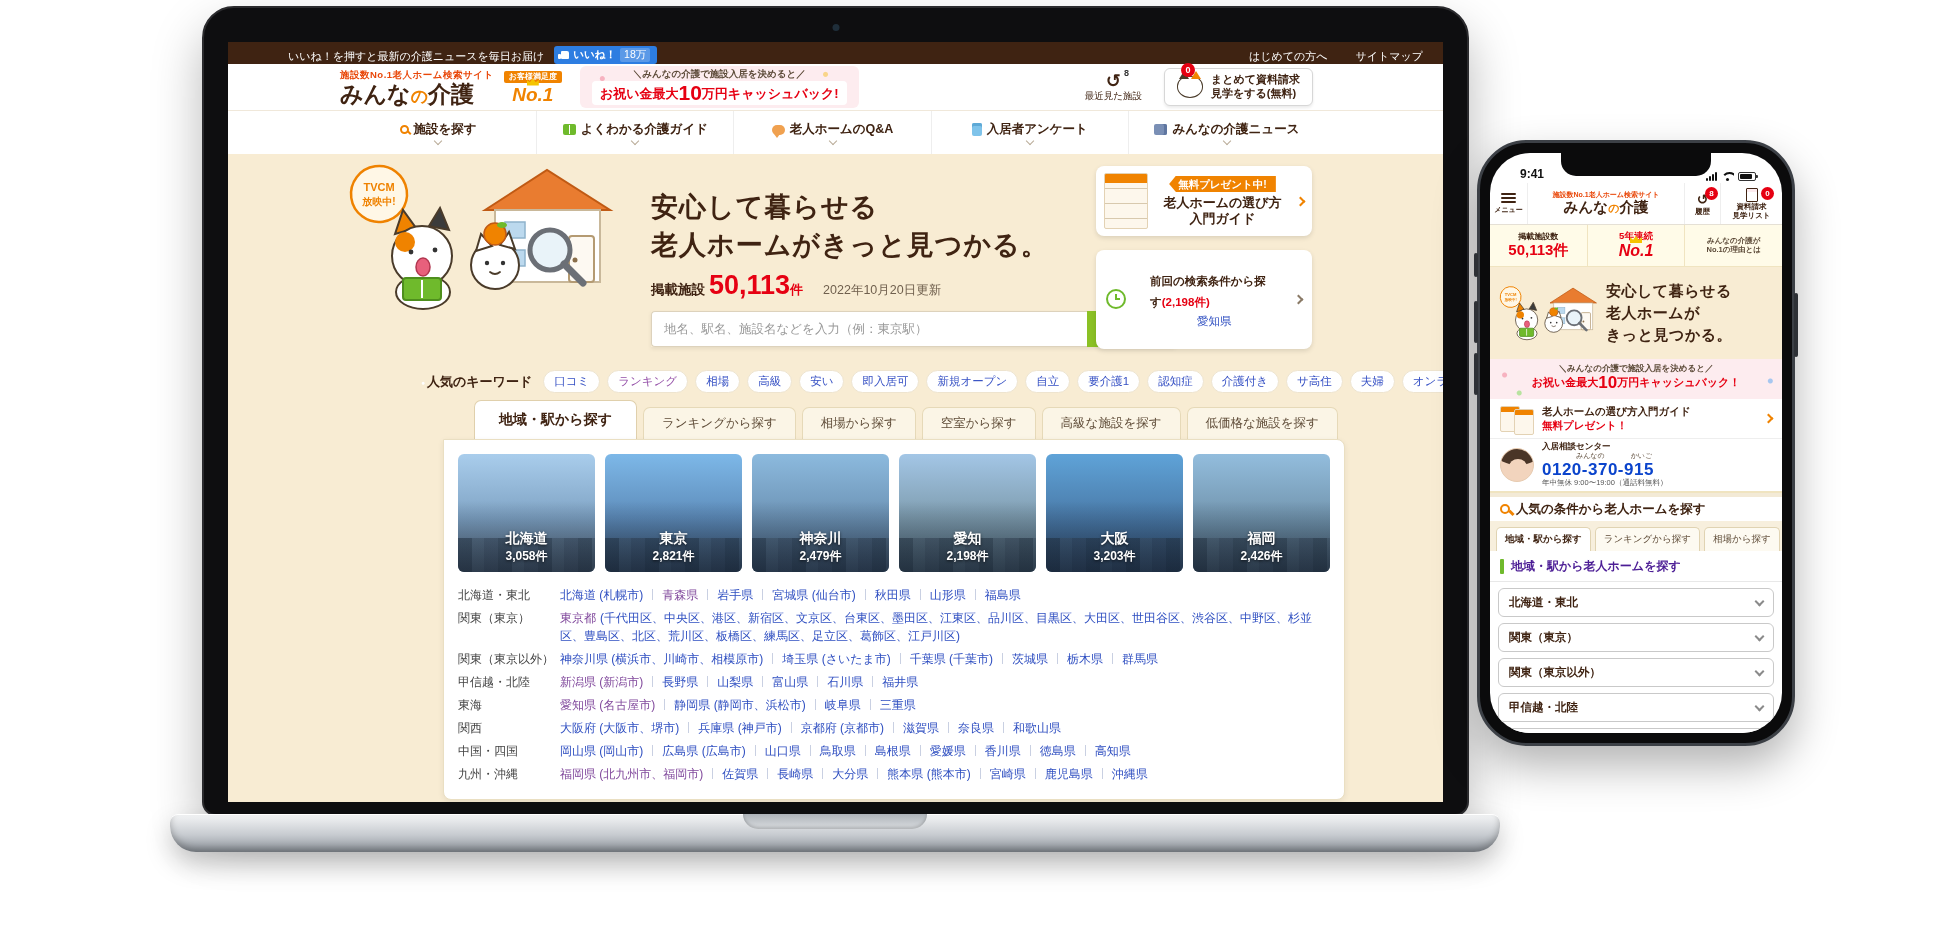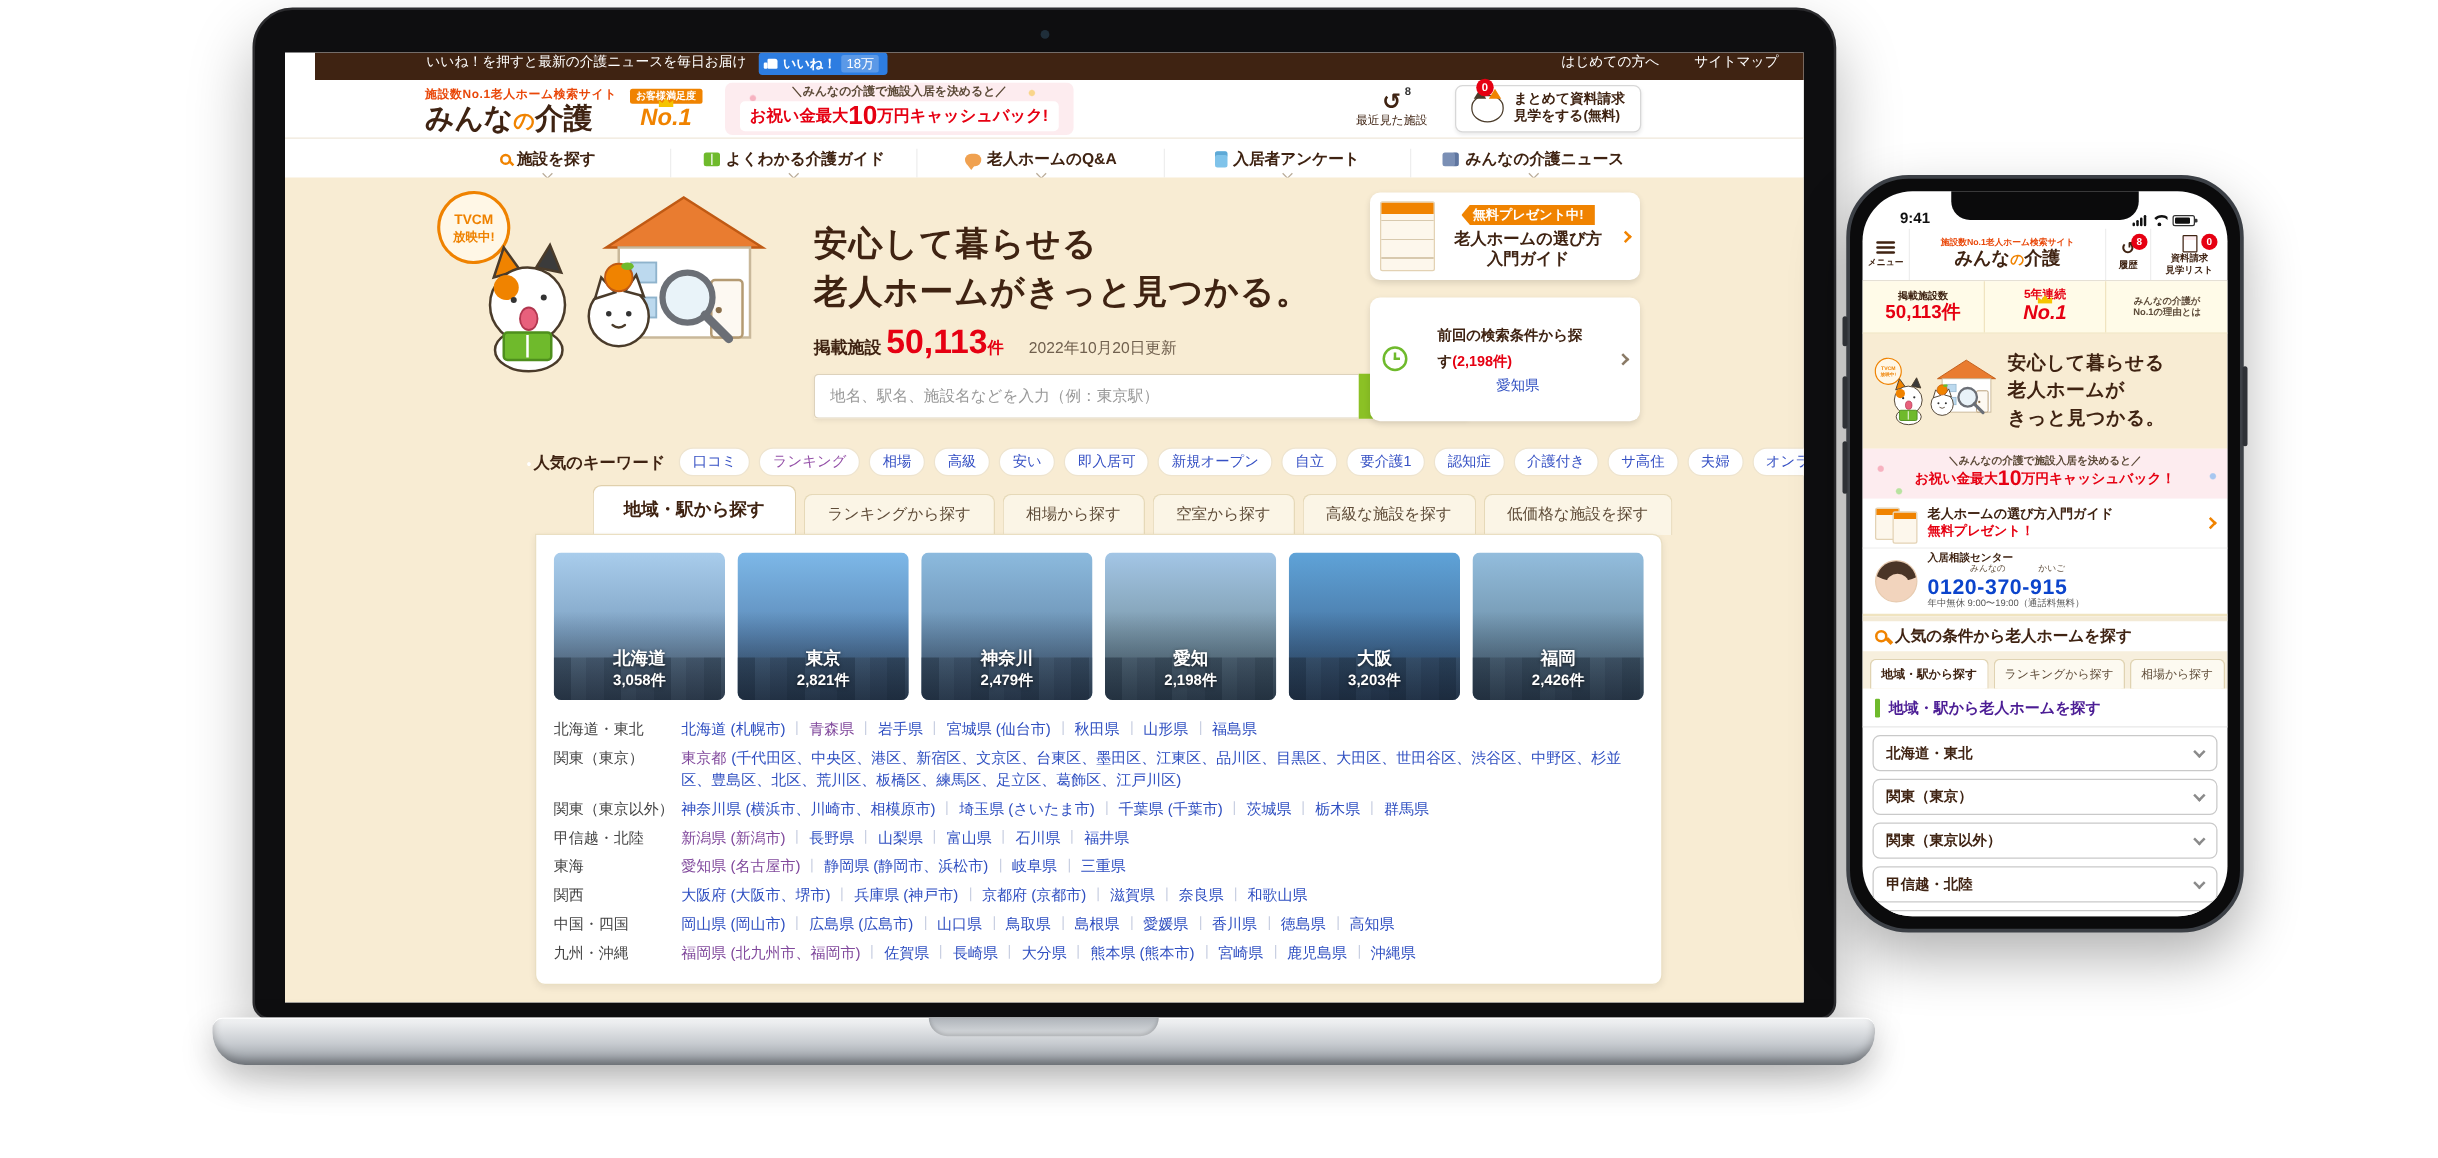--- a/index.html
+++ b/index.html
@@ -17,22 +17,22 @@
     background:#fff; overflow:hidden; }
   .laptop-base { position:absolute; left:170px; top:814px; width:1330px; height:38px;
     background:linear-gradient(#f5f6f7,#c7cbd0 55%,#8e949b);
     border-radius:8px 8px 26px 26px;
     box-shadow:inset 0 1px 0 #fff, inset 0 -4px 7px rgba(0,0,0,.25), 0 12px 26px rgba(0,0,0,.22); }
   .laptop-notch { position:absolute; left:50%; top:0; transform:translateX(-50%);
     width:184px; height:15px; background:linear-gradient(#aeb3b9,#dadde0);
     border-radius:0 0 16px 16px; box-shadow:inset 0 -2px 3px rgba(0,0,0,.18); }
 
   
-  .d-topbar { height:22px; background:#3f2312; color:#fff; display:flex; align-items:flex-start;
-    font-size:11px; padding:0 20px 0 89px;margin-left:24px; }
+  .d-topbar { height:22px; background:#3f2312; color:#fff; display:flex; align-items:flex-end;
+    font-size:11px; padding:0 20px 0 60px; }
   .d-topbar-msg { margin-right:10px; }
   .like-btn { display:flex; align-items:center; gap:4px; background:#2d7de1; color:#fff;
     border-radius:3px; padding:2px 7px; font-size:10.5px; font-weight:bold; }
   .thumb-ico { position:relative; width:8px; height:8px; background:#fff; border-radius:1px 2px 1px 1px; }
   .thumb-ico::before { content:""; position:absolute; left:-3px; bottom:0; width:3px; height:5px; background:#fff; border-radius:1px; }
   .like-count { background:rgba(255,255,255,.22); border-radius:2px; padding:0 4px; font-weight:normal; }
   .d-topbar-links { margin-left:auto; display:flex; gap:28px; }
   .d-topbar-links span { cursor:pointer; }
 
   .d-header { height:46px; background:#fff; display:flex; align-items:center; padding:0 0 0 112px; }
@@ -67,22 +67,22 @@
     border-radius:6px; padding:4px 12px; box-shadow:0 2px 3px rgba(0,0,0,.08); position:relative; cursor:pointer; }
   .cat-mini { position:relative; width:26px; height:22px; background:#fff; border:1.5px solid #4a3b2a; border-radius:45% 45% 50% 50%; }
   .cat-mini::before, .cat-mini::after { content:""; position:absolute; top:-6px; width:0; height:0;
     border-left:5px solid transparent; border-right:5px solid transparent; border-bottom:8px solid #4a3b2a; }
   .cat-mini::before { left:1px; } .cat-mini::after { right:1px; border-bottom-color:#f08300; }
   .badge-red { position:absolute; top:-6px; left:16px; background:#e60012; color:#fff; font-size:9px;
     font-weight:bold; min-width:14px; height:14px; border-radius:8px; display:flex; align-items:center;
     justify-content:center; padding:0 3px; }
   .request-text { font-size:11px; font-weight:bold; color:#3f2312; line-height:1.25; }
 
-  .d-nav { height:32px; background:#fff; border-top:1px solid #f0e8da; display:flex;
-    padding:0 118px 0 112px;align-items:flex-end; }
+  .d-nav { height:44px; background:#fff; border-top:1px solid #f0e8da; display:flex;
+    padding:0 118px 0 112px; }
   .d-nav-item { flex:1; display:flex; flex-direction:column; align-items:center; justify-content:center;
     gap:1px; cursor:pointer; border-left:1px solid #eee; }
   .d-nav-item:first-child { border-left:none; }
   .d-nav-label-row { display:flex; align-items:center; gap:5px; font-size:12.5px; font-weight:bold; color:#3f2312; }
   .nav-ico { display:inline-block; }
   .ico-search .nav-ico { width:9px; height:9px; border:2px solid #f08300; border-radius:50%; position:relative; }
   .ico-search .nav-ico::after { content:""; position:absolute; right:-3px; bottom:-3px; width:2px; height:5px;
     background:#f08300; transform:rotate(-45deg); }
   .ico-book .nav-ico { width:13px; height:11px; background:#6fba2c; border-radius:2px; position:relative; }
   .ico-book .nav-ico::after { content:""; position:absolute; left:6px; top:1px; width:1px; height:9px; background:#fff; }
@@ -142,21 +142,21 @@
   .kw-pill { background:#fff; border:1px solid #eee4cf; border-radius:999px; padding:3px 10px;
     font-size:11.5px; color:#3550c4; white-space:nowrap; cursor:pointer; }
   .kw-pill.visited { color:#9450a8; }
 
   .d-tabs { position:absolute; left:246px; top:246px; display:flex; align-items:flex-end; gap:6px; }
   .d-tab { background:#fbf5e6; border:1px solid #e6d9b8; border-bottom:none; border-radius:7px 7px 0 0;
     padding:7px 18px 8px; font-size:12.5px; color:#5f4c38; cursor:pointer; white-space:nowrap; }
   .d-tab.active { background:#fff; font-size:14px; font-weight:bold; color:#3f2312; padding:10px 24px 11px;
     border-color:#e0d0ac; }
 
-  .main-card { position:absolute; left:200px; top:285px; width:902px; background:#fff;
+  .main-card { position:absolute; left:215px; top:285px; width:902px; background:#fff;
     border:1px solid #eadfc2; border-radius:0 8px 8px 8px; box-shadow:0 2px 6px rgba(0,0,0,.07);
     padding:14px 14px 16px; }
   .region-row { display:flex; gap:10px; }
   .region-card { flex:1; height:118px; border-radius:6px; overflow:hidden; position:relative; cursor:pointer; }
   .region-photo { position:absolute; inset:0; }
   .region-row .region-card:nth-child(1) .region-photo { background:linear-gradient(180deg,#a9cdec 0%,#7fa3c4 55%,#6b7f93 100%); }
   .region-row .region-card:nth-child(2) .region-photo { background:linear-gradient(180deg,#7db8e8 0%,#5e8cba 55%,#47617f 100%); }
   .region-row .region-card:nth-child(3) .region-photo { background:linear-gradient(180deg,#8cbade 0%,#6d93b5 55%,#56708c 100%); }
   .region-row .region-card:nth-child(4) .region-photo { background:linear-gradient(180deg,#a3c6e6 0%,#7e9cae 55%,#637b88 100%); }
   .region-row .region-card:nth-child(5) .region-photo { background:linear-gradient(180deg,#5fa3d8 0%,#4a7aa8 55%,#3c5a7e 100%); }

